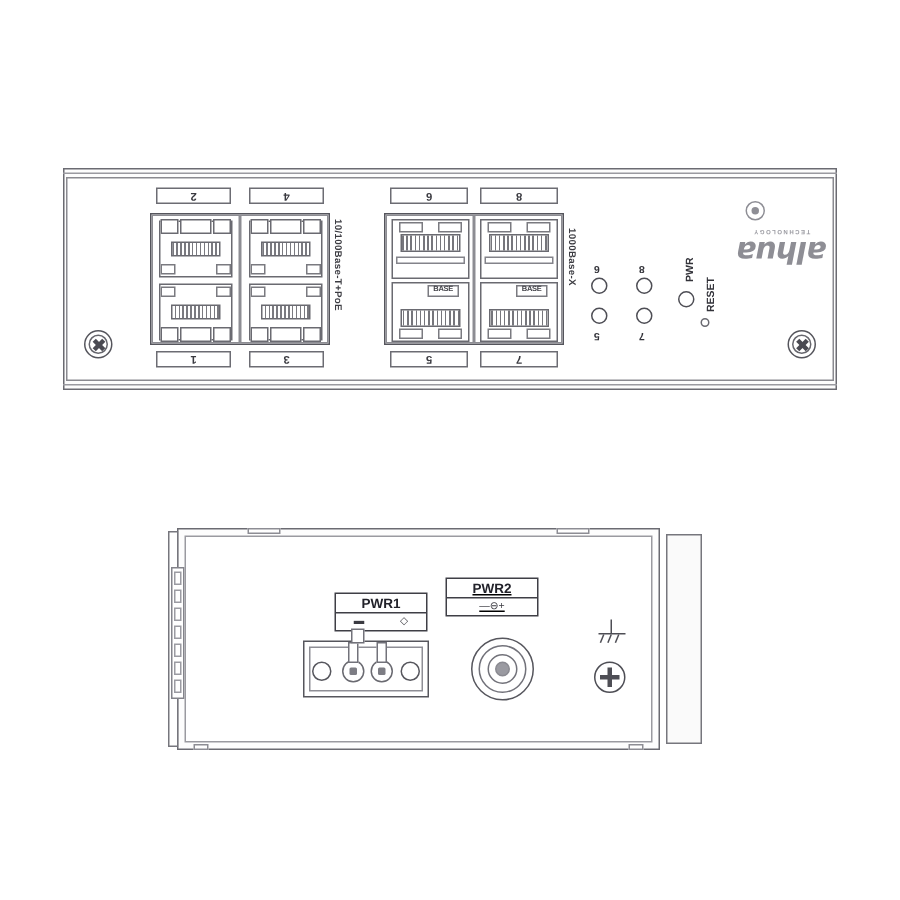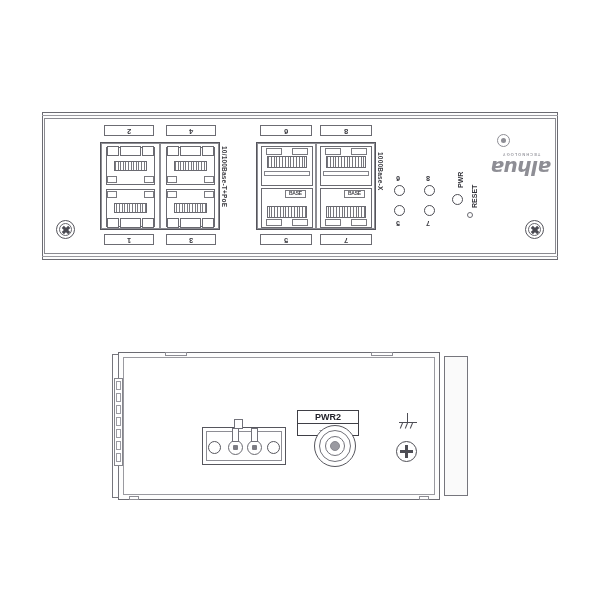--- a/index.html
+++ b/index.html
@@ -413,22 +413,29 @@
   <div id="power-panel">
     <div class="pp-body">
       <div class="pp-body-in"></div>
 
       <div class="pp-notch" style="left:46px;top:-1px;width:22px;"></div>
       <div class="pp-notch" style="right:46px;top:-1px;width:22px;"></div>
       <div class="pp-notch" style="left:10px;bottom:-1px;width:10px;"></div>
       <div class="pp-notch" style="right:10px;bottom:-1px;width:10px;"></div>
 
 
-
-      <div class="pwr-tag" style="left:178px;top:57px;">
+      <div class="pwr-tag" style="left:104px;top:42px;">
+        <div class="name">PWR1</div>
+        <div class="sym">
+          <span>▬</span>
+          <span>◇</span>
+        </div>
+      </div>
+
+      <div class="pwr-tag" style="left:178px;top:32px;text-decoration:underline;">
         <div class="name">PWR2</div>
         <div class="sym">
           <span>—⊖+</span>
         </div>
       </div>
 
       <div class="term">
         <div class="inner"></div>
         <div class="eyelet" style="left:5px;"></div>
         <div class="eyelet" style="right:5px;"></div>

